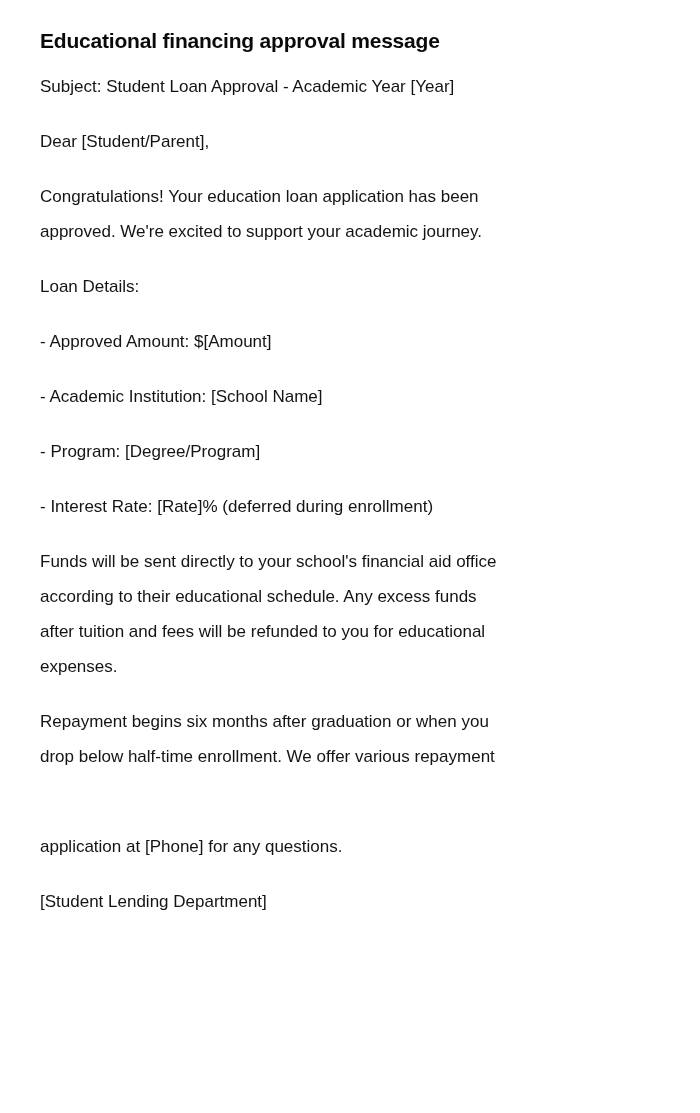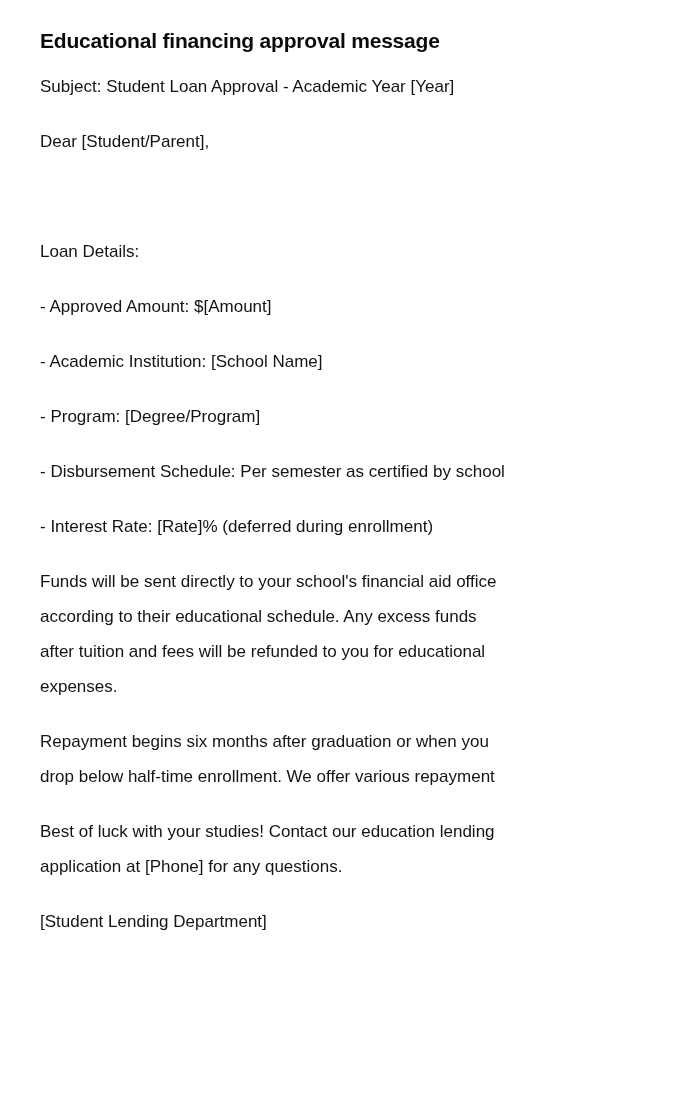--- a/index.html
+++ b/index.html
@@ -36,25 +36,24 @@
   }
 </style>
 </head>
 <body>
 
 <div class="page">
   <h1 class="doc-title">Educational financing approval message</h1>
   <div class="doc-body">
       <p><span>Subject: Student Loan Approval - Academic Year [Year]</span></p>
       <p><span>Dear [Student/Parent],</span></p>
-      <p><br></p>
+      <p><span>Congratulations! Your education loan application has been</span><br><span>approved. We're excited to support your academic journey.</span></p>
       <p><span>Loan Details:</span></p>
       <p><span>- Approved Amount: $[Amount]</span></p>
       <p><span>- Academic Institution: [School Name]</span></p>
       <p><span>- Program: [Degree/Program]</span></p>
-      <p><span>- Disbursement Schedule: Per semester as certified by school</span></p>
       <p><span>- Interest Rate: [Rate]% (deferred during enrollment)</span></p>
       <p><span>Funds will be sent directly to your school's financial aid office</span><br><span>according to their educational schedule. Any excess funds</span><br><span>after tuition and fees will be refunded to you for educational</span><br><span>expenses.</span></p>
       <p><span>Repayment begins six months after graduation or when you</span><br><span>drop below half-time enrollment. We offer various repayment</span><br></p>
-      <p><span>Best of luck with your studies! Contact our education lending</span><br><span>application at [Phone] for any questions.</span></p>
+      <p><br><span>application at [Phone] for any questions.</span></p>
       <p><span>[Student Lending Department]</span></p>
     </div>
 </div>
 
 </body></html>

